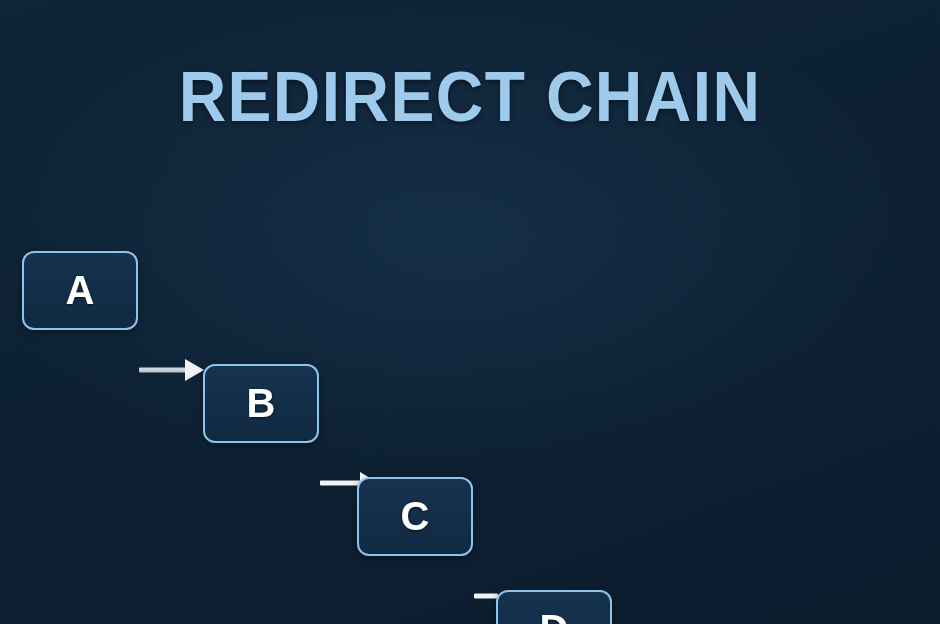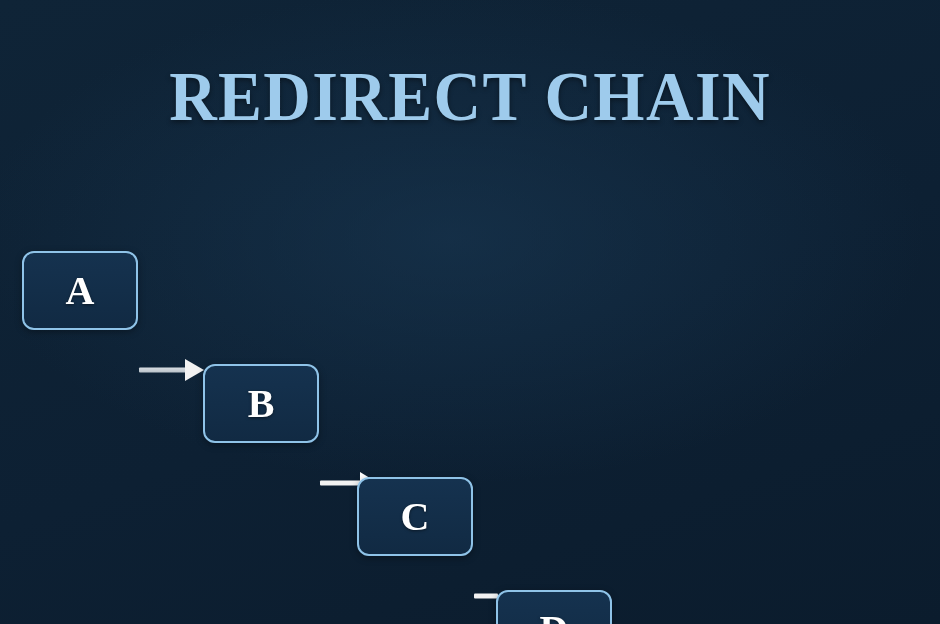--- a/index.html
+++ b/index.html
@@ -6,21 +6,21 @@
     margin: 0;
     padding: 0;
     background: #0b1b2b;
   }
   #canvas {
     position: relative;
     width: 940px;
     height: 624px;
     overflow: hidden;
     background: #0e2236;
-    font-family: Liberation Serif, serif;
+    font-family: Liberation Sans, sans-serif;
     -webkit-font-smoothing: antialiased;
   }
   
   #canvas::before {
     content: "";
     position: absolute;
     inset: 0;
     background:
       radial-gradient(ellipse 70% 55% at 48% 38%, rgba(26,58,86,0.55) 0%, rgba(14,34,54,0) 72%),
       linear-gradient(160deg, #0f2437 0%, #0d2033 55%, #0b1c2d 100%);

